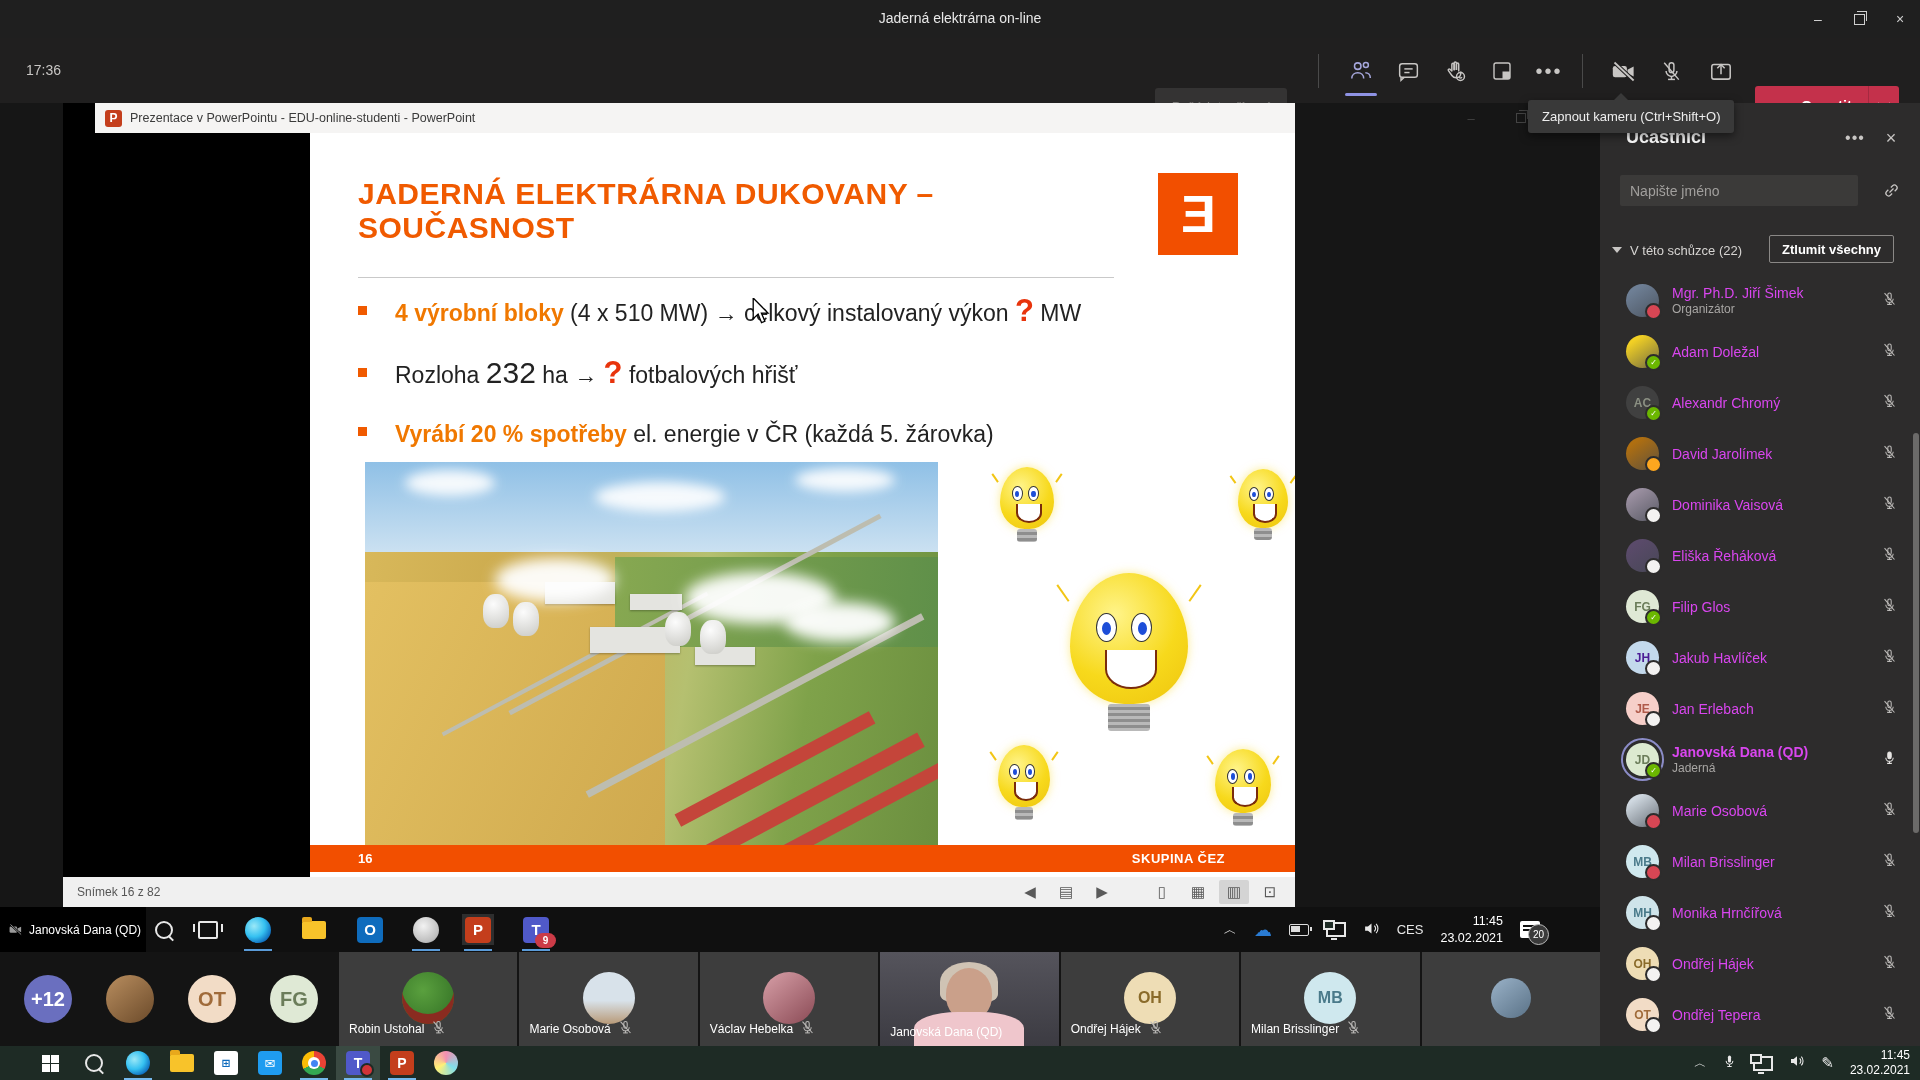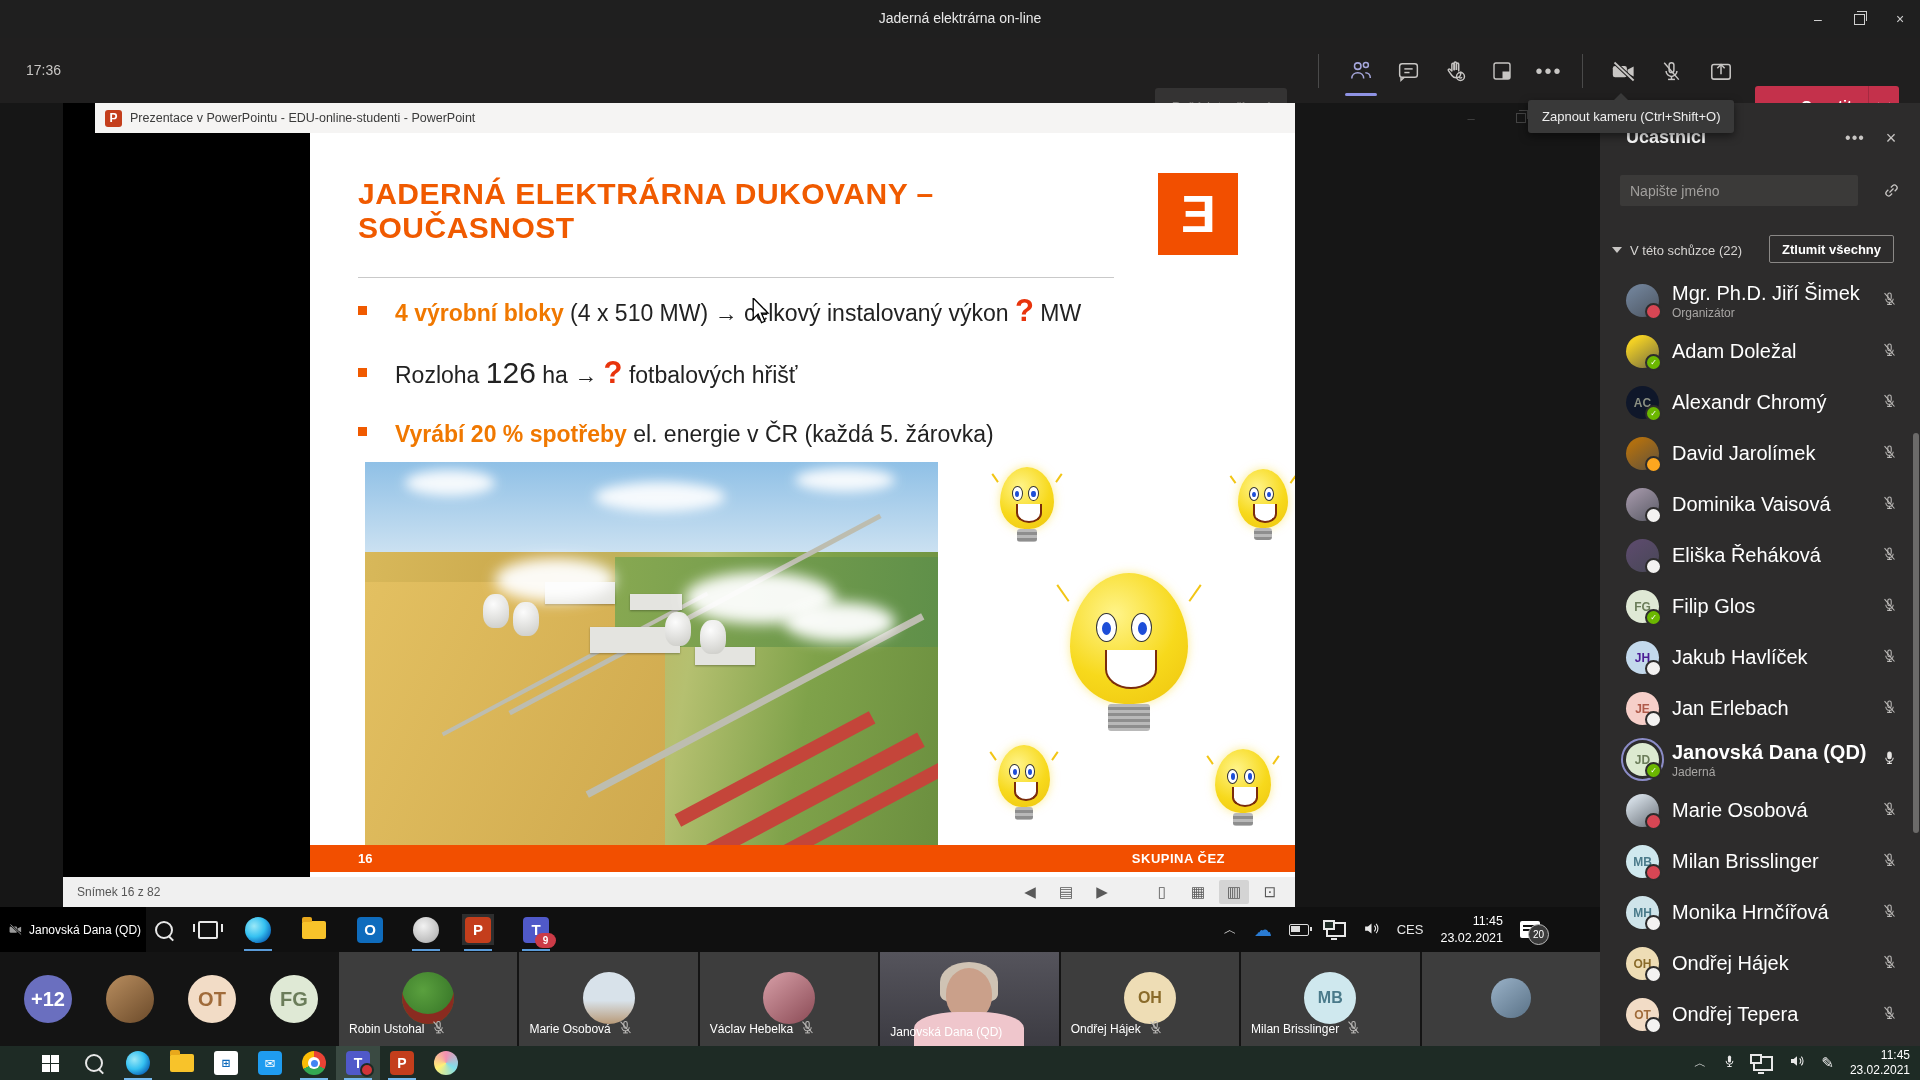--- a/index.html
+++ b/index.html
@@ -130,21 +130,21 @@
       color:#fff;font-size:13px;font-weight:bold;font-family:inherit;}
   #participant-list{position:absolute;left:0;top:172px;width:320px;}
   .prow{position:relative;height:51px;display:flex;align-items:center;padding-left:26px;box-sizing:border-box;}
   .pav{position:relative;width:33px;height:33px;border-radius:50%;flex:none;display:flex;align-items:center;justify-content:center;
       font-size:12px;font-weight:bold;}
   .pav.ring::before{content:"";position:absolute;left:-5px;top:-5px;right:-5px;bottom:-5px;border:2px solid #8b8cc7;border-radius:50%;}
   .pstat{position:absolute;right:-3px;bottom:-3px;width:13px;height:13px;border-radius:50%;border:2px solid #2d2c2c;
       display:flex;align-items:center;justify-content:center;font-size:8px;color:#fff;}
   .st-available{background:#6bb700;} .st-busy{background:#d74654;} .st-away{background:#fca61f;} .st-offline{background:#f3f2f1;}
   .ptxt{margin-left:13px;min-width:0;}
-  .pname{font-size:20px;color:#ffffff;white-space:nowrap;}
+  .pname{font-size:14px;color:#d946ef;white-space:nowrap;}
   .pname.bold{font-weight:bold;}
   .psub{font-size:12px;color:#a8a6a4;margin-top:1px;}
   .pmic{position:absolute;right:22px;top:50%;transform:translateY(-50%);}
   #plist-scrollbar{position:absolute;right:1px;top:330px;width:6px;height:400px;background:#6b6a69;border-radius:3px;}
   
   #taskbar{left:0;top:1046px;width:1920px;height:34px;background:#1e2b25;display:flex;align-items:center;z-index:50;}
   .tb-item{position:relative;width:44px;height:34px;display:flex;align-items:center;justify-content:center;flex:none;}
   .tb-item .u{position:absolute;left:8px;bottom:0;width:28px;height:2px;background:#76b9ed;}
   .tb-item.hl{background:#3a4a42;}
   .winlogo{display:grid;grid-template-columns:8px 8px;grid-template-rows:8px 8px;gap:1px;}
@@ -285,21 +285,21 @@
 
       <div id="pp-body" class="abs">
         <div id="slide" class="abs">
           <div id="slide-title">JADERNÁ ELEKTRÁRNA DUKOVANY – SOUČASNOST</div>
           <div id="cez-logo">
               <span>E</span>
             </div>
           <div id="slide-rule"></div>
           <div id="bullet-list">
               <div class="bullet-row" style="top: 160px;"><span class="bullet-sq"></span><span class="b-hl">4 výrobní bloky</span><span> (4 x 510 MW) → celkový instalovaný výkon </span><span class="b-q">?</span><span> MW</span></div>
-              <div class="bullet-row" style="top: 222px;"><span class="bullet-sq"></span><span>Rozloha </span><span class="b-big">126</span><span> ha → </span><span class="b-q">?</span><span> fotbalových hřišť</span></div>
+              <div class="bullet-row" style="top: 222px;"><span class="bullet-sq"></span><span>Rozloha </span><span class="b-big">232</span><span> ha → </span><span class="b-q">?</span><span> fotbalových hřišť</span></div>
               <div class="bullet-row" style="top: 288px;"><span class="bullet-sq"></span><span class="b-hl">Vyrábí 20 % spotřeby</span><span> el. energie v ČR (každá 5. žárovka)</span></div>
             </div>
 
           <div id="photo">
             <div class="sky"></div>
             <div class="cloud" style="left:40px;top:8px;width:90px;height:26px;"></div>
             <div class="cloud" style="left:230px;top:20px;width:130px;height:30px;"></div>
             <div class="cloud" style="left:430px;top:6px;width:100px;height:24px;"></div>
             <div class="land"></div>
             <div class="field1"></div>
@@ -587,21 +587,21 @@
           </div>
           <span class="pmic"><svg width="17" height="17" viewBox="0 0 24 24" fill="none" stroke="#bdbbb9" stroke-width="1.5">
               <rect x="9.6" y="3.5" width="4.8" height="9.6" rx="2.4"></rect>
               <path d="M6.8 11.5a5.2 5.2 0 0 0 10.4 0"></path>
               <line x1="12" y1="16.7" x2="12" y2="19.6"></line>
               <line x1="8.7" y1="19.6" x2="15.3" y2="19.6"></line>
               <line x1="5" y1="3.6" x2="19" y2="19.8"></line>
             </svg></span>
         </div>
         <div class="prow">
-          <div class="pav" style="background: #0f172a; color: rgb(138, 143, 130);">AC<span class="pstat st-available">✓</span></div>
+          <div class="pav" style="background: #404040; color: rgb(138, 143, 130);">AC<span class="pstat st-available">✓</span></div>
           <div class="ptxt">
             <div class="pname">Alexandr Chromý</div>
           </div>
           <span class="pmic"><svg width="17" height="17" viewBox="0 0 24 24" fill="none" stroke="#bdbbb9" stroke-width="1.5">
               <rect x="9.6" y="3.5" width="4.8" height="9.6" rx="2.4"></rect>
               <path d="M6.8 11.5a5.2 5.2 0 0 0 10.4 0"></path>
               <line x1="12" y1="16.7" x2="12" y2="19.6"></line>
               <line x1="8.7" y1="19.6" x2="15.3" y2="19.6"></line>
               <line x1="5" y1="3.6" x2="19" y2="19.8"></line>
             </svg></span>

